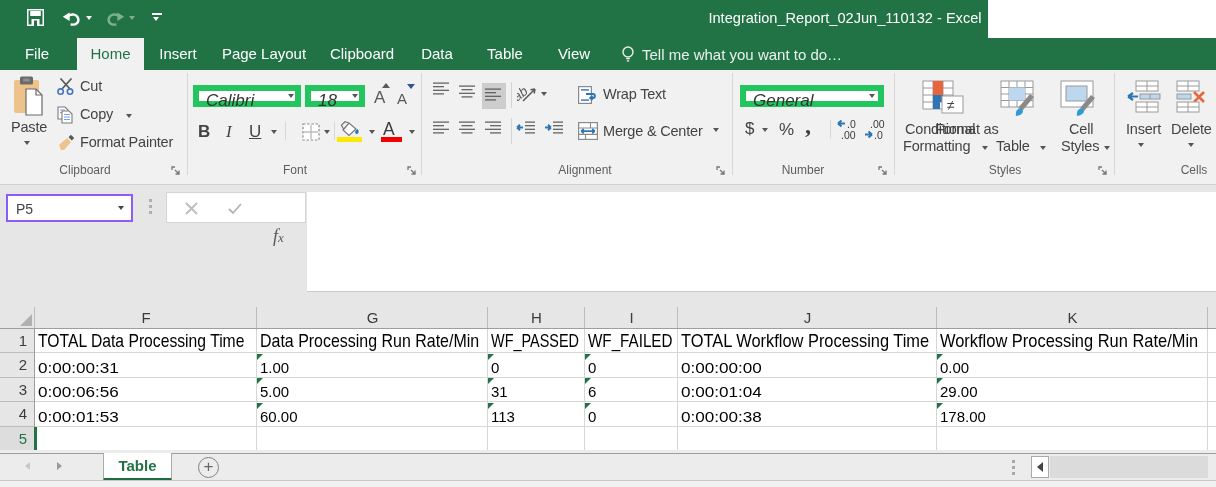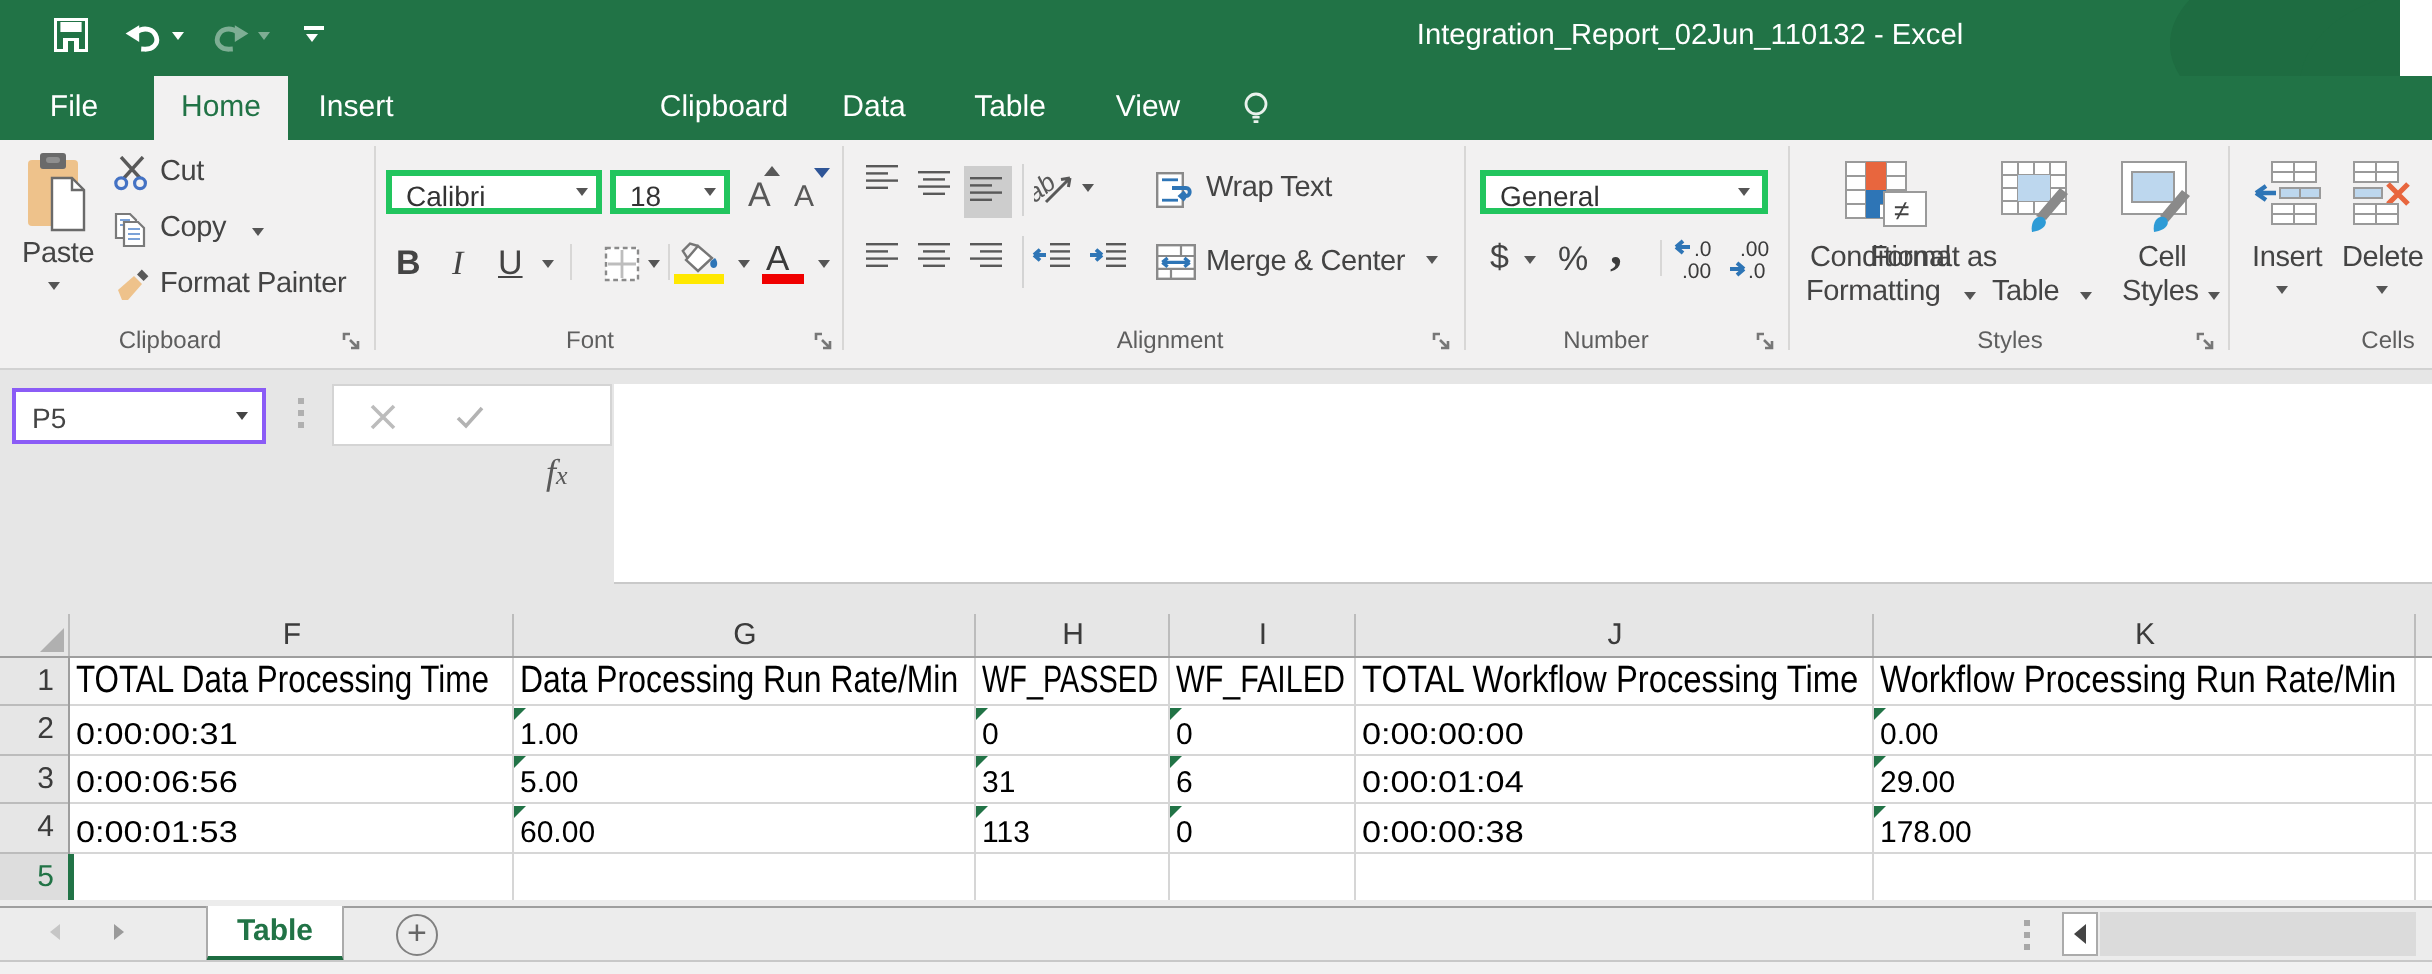--- a/index.html
+++ b/index.html
@@ -1,29 +1,29 @@
 <!DOCTYPE html>
 <html><head>
 <meta charset="utf-8">
 <style>
 * { margin:0; padding:0; box-sizing:border-box; }
 html,body { width:1216px; height:487px; overflow:hidden; }
 body { font-family:"Liberation Sans", sans-serif; position:relative; background:#fff; }
 .abs { position:absolute; }
-#titlebar { position:absolute; left:0; top:0; width:1200px; height:38px; background:#217346; overflow:hidden; }
+#titlebar { position:absolute; left:0; top:0; width:988px; height:38px; background:#217346; overflow:hidden; }
 #tabrow { position:absolute; left:0; top:38px; width:1216px; height:32px; background:#217346; }
 .tab { position:absolute; top:0; height:32px; color:#fff; font-size:15px; line-height:32px; text-align:center; }
 .tab.active { background:#f2f1f1; color:#217346; }
 #ribbon { position:absolute; left:0; top:70px; width:1216px; height:115px; background:#f2f1f1; border-bottom:1px solid #d2d2d2; }
 .rsep { position:absolute; top:3px; height:102px; width:1px; background:#d8d7d6; }
 .rlabel { position:absolute; top:93px; height:18px; font-size:12px; color:#5e5e5e; text-align:center; }
 .rtext { position:absolute; font-size:14.5px; letter-spacing:-0.2px; color:#444; white-space:nowrap; }
 .launcher { position:absolute; top:96px; width:10px; height:10px; }
 .caret { position:absolute; width:0; height:0; border-left:3.5px solid transparent; border-right:3.5px solid transparent; border-top:4px solid #555; }
-.combo { position:absolute; background:#fff; border:3px solid #22c55e; font-size:14px; color:#333; }
+.combo { position:absolute; background:#fff; border:6px solid #22c55e; font-size:17px; color:#333;font-style:italic; }
 #fbar-region { position:absolute; left:0; top:185px; width:1216px; height:122px; background:#e6e6e6; }
 #grid { position:absolute; left:0; top:307px; width:1216px; height:143px; background:#fff; }
 .cell { position:absolute; color:#000; white-space:nowrap; transform-origin:0 0; }
 .tri { position:absolute; width:0; height:0; border-top:6px solid #217346; border-right:6px solid transparent; }
 #tabbar { position:absolute; left:0; top:453px; width:1216px; height:27px; background:#ececec; border-top:1px solid #9e9e9e; }
 #statusstrip { position:absolute; left:0; top:480px; width:1216px; height:7px; background:#f1f1f1; border-top:1px solid #c8c8c8; }
 </style>
 </head>
 <body>
 <div id="titlebar">
@@ -46,28 +46,30 @@
     <path d="M14 5.2 C10 2.2, 5 3.4, 3.8 7.6 C2.8 11.2, 5.8 13.8, 9.8 13.6 L11.4 13.5" fill="none" stroke="#fff" stroke-width="2.4"></path>
   </svg>
   <div class="caret" style="left:129px;top:16px;border-top-color:#fff;opacity:0.42;"></div>
   <div class="abs" style="left:152px;top:13px;width:10px;height:1.8px;background:#fff"></div>
   <div class="caret" style="left:153px;top:17px;border-top-color:#fff;"></div>
 </div>
 <div id="tabrow">
   <div class="tab" style="left:14px;width:46px;">File</div>
   <div class="tab active" style="left:77px;width:67px;">Home</div>
   <div class="tab" style="left:152px;width:52px;">Insert</div>
+  <div class="tab" style="left:216px;width:96px;">Page Layout</div>
   <div class="tab" style="left:324px;width:76px;">Clipboard</div>
   <div class="tab" style="left:412px;width:50px;">Data</div>
   <div class="tab" style="left:474px;width:62px;">Table</div>
   <div class="tab" style="left:548px;width:52px;">View</div>
   <svg class="abs" style="left:620px;top:7px" width="16" height="19" viewBox="0 0 16 19">
     <circle cx="8" cy="7" r="5" fill="none" stroke="#e9f1ec" stroke-width="1.4"></circle>
     <path d="M6.2 13.6 L9.8 13.6 M6.8 15.8 L9.2 15.8" stroke="#e9f1ec" stroke-width="1.3"></path>
   </svg>
+  <div class="abs" style="left:642px;top:7px;color:#e9f1ec;font-size:15px;line-height:19px;">Tell me what you want to do…</div>
 </div>
 <div id="ribbon">
 <div class="rsep" style="left:187px"></div>
 <div class="rsep" style="left:421px"></div>
 <div class="rsep" style="left:732px"></div>
 <div class="rsep" style="left:894px"></div>
 <div class="rsep" style="left:1114px"></div>
 <div class="rlabel" style="left:30px;width:110px;">Clipboard</div>
 <div class="rlabel" style="left:240px;width:110px;">Font</div>
 <div class="rlabel" style="left:530px;width:110px;">Alignment</div>

